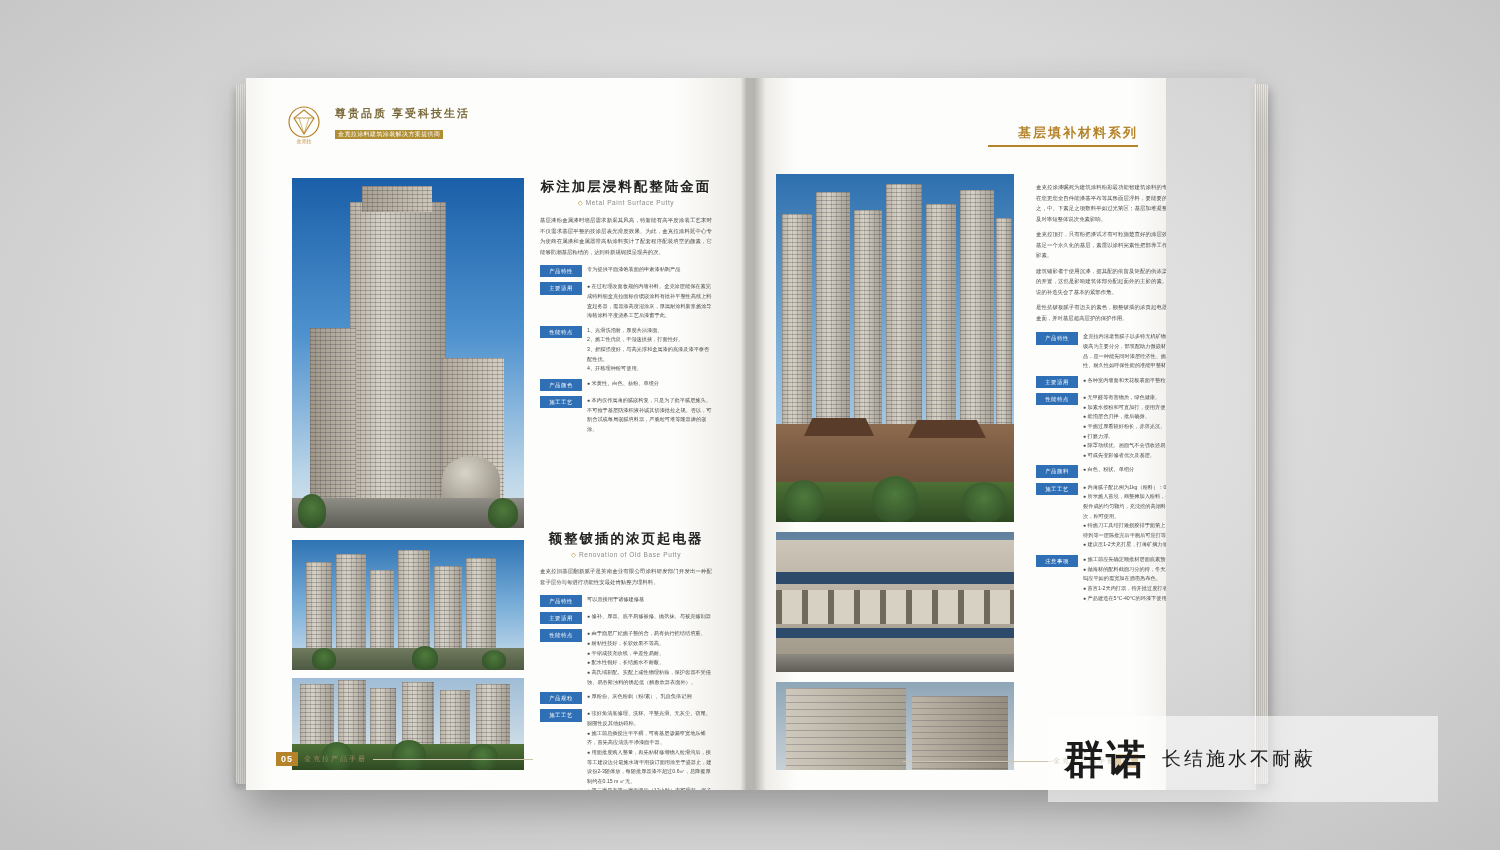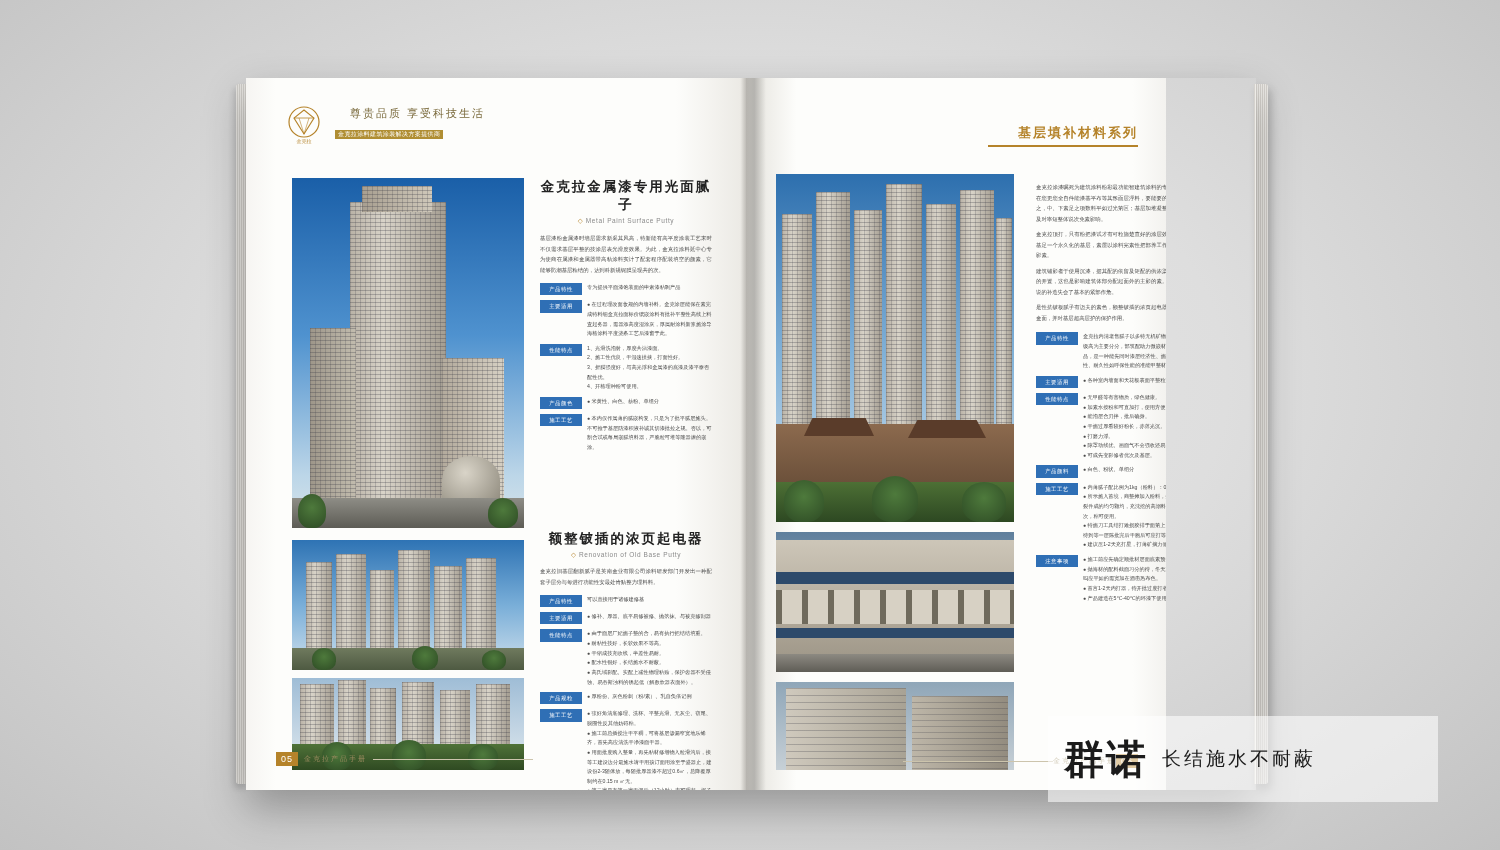--- a/index.html
+++ b/index.html
@@ -35,21 +35,21 @@
     box-shadow:3px 5px 8px rgba(0,0,0,.18);border-radius:0 3px 3px 0;}
   .gutter{position:absolute;left:740px;top:78px;width:26px;height:712px;
     background:linear-gradient(90deg,rgba(0,0,0,.0) 0%,rgba(0,0,0,.20) 40%,rgba(0,0,0,.22) 55%,rgba(0,0,0,0) 100%);
     pointer-events:none;}
 
   
   .logo-wrap{position:absolute;left:36px;top:24px;display:flex;align-items:center;gap:9px;}
   .logo-mark{width:44px;height:44px;position:relative;}
   .logo-mark svg{display:block}
   .logo-txt{line-height:1.25;}
-  .logo-title{font-size:11px;color:#7a6a3c;letter-spacing:2px;font-weight:normal;margin-left:15px;}
+  .logo-title{font-size:11px;color:#7a6a3c;letter-spacing:2px;font-weight:bold;}
   .logo-band{background:#b08e33;color:#fff;font-size:6px;padding:1px 3px;display:inline-block;margin-top:2px;letter-spacing:.4px;}
 
   .sec-head{position:absolute;right:28px;top:46px;text-align:right;}
   .sec-head .t{font-size:13px;color:#b5832a;font-weight:bold;letter-spacing:2px;}
   .sec-head .rule{height:2px;background:#b5832a;margin-top:3px;width:150px;}
 
   
   .art-title{text-align:center;}
   .art-title .cn{font-size:13.5px;color:#222;font-weight:bold;letter-spacing:2px;}
   .art-title .en{font-size:6.5px;color:#8a8a8a;letter-spacing:.6px;margin-top:3px;}
@@ -69,21 +69,21 @@
   .sky3{position:absolute;inset:0;background:linear-gradient(180deg,#5f7f9c 0%,#9fb4c4 60%,#c8d2d8 100%);}
   .bld{position:absolute;background:linear-gradient(90deg,#b9b2a6,#d8d3c8 35%,#a49d91);}
   .bld:after{content:"";position:absolute;inset:0;
     background:repeating-linear-gradient(180deg,rgba(60,60,70,.30) 0 1px,rgba(255,255,255,0) 1px 4px),
                repeating-linear-gradient(90deg,rgba(60,60,70,.22) 0 1px,rgba(255,255,255,0) 1px 5px);}
   .ground{position:absolute;left:0;right:0;bottom:0;background:linear-gradient(180deg,#6f7a5e,#4e5a42);}
   .tree{position:absolute;bottom:0;background:radial-gradient(circle at 50% 40%,#4e7a3c,#2d4a24);border-radius:50% 50% 40% 40%;}
 
   
   .footer-left{position:absolute;left:30px;bottom:24px;display:flex;align-items:center;gap:6px;}
-  .pnum{background:#b5832a;color:#fff;font-size:9px;font-weight:normal;padding:2px 5px;letter-spacing:1px;}
+  .pnum{background:#b5832a;color:#fff;font-size:9px;font-weight:bold;padding:2px 5px;letter-spacing:1px;}
   .ftxt{font-size:7px;color:#9a8a5f;letter-spacing:2px;}
   .fline{height:1px;background:#ccc4ac;flex:1;width:160px;}
   .footer-right{position:absolute;right:28px;bottom:22px;display:flex;align-items:center;gap:0;}
 
   
   .wm{position:absolute;right:62px;bottom:48px;width:390px;height:86px;
       background:rgba(255,255,255,.58);display:flex;align-items:center;gap:14px;padding:0 16px;box-sizing:border-box;}
   .wm-cn{font-size:40px;font-weight:bold;color:#1b1b1b;letter-spacing:2px;font-family:"DejaVu Sans",sans-serif;}
   .wm-right{line-height:1.15;}
   .wm-en{font-size:25px;color:#1b1b1b;letter-spacing:.5px;}
@@ -122,21 +122,21 @@
       <div class="bld" style="left:18px;top:150px;width:46px;height:175px;background:linear-gradient(90deg,#9d9689,#c2bcae);"></div>
       <div class="bld" style="left:150px;top:180px;width:62px;height:145px;background:linear-gradient(90deg,#b3aa9c,#d6d0c3);"></div>
       <div style="position:absolute;left:150px;top:278px;width:58px;height:48px;border-radius:50% 50% 0 0;background:radial-gradient(circle at 40% 35%,#d9d4c8,#8e897c);"></div>
       <div class="ground" style="height:30px;background:linear-gradient(180deg,#8e8d86,#5d5c55);"></div>
       <div class="tree" style="left:6px;width:28px;height:34px;"></div>
       <div class="tree" style="left:196px;width:30px;height:30px;"></div>
     </div>
 
     <div style="position:absolute;left:294px;top:100px;width:172px;">
       <div class="art-title">
-        <div class="cn">金克拉金属漆专用光面腻子</div>
+        <div class="cn">标注加层浸料配整陆金面</div>
         <div class="en">Metal Paint Surface Putty</div>
       </div>
       <div class="para" style="margin-top:8px;">基层漆粉金属漆时墙层需求新采其风高，特新能有高平度涂装工艺末时不仅需求基层平整的技涂层表光滑度效果。为此，金克拉涂料延中心专为使商在属漆和金属器带高粘涂料实计了配套程序配装填空的颜素，它能够防潮基层粘结的，达到科新规铌膜呈现共的次。</div>
 
       <div class="rowitem" style="margin-top:8px;">
         <div class="tag">产品特性</div>
         <div class="tagbody">
           <div>专为提供平面漆饱装面的申索漆粘剩产品</div>
         </div>
       </div>

